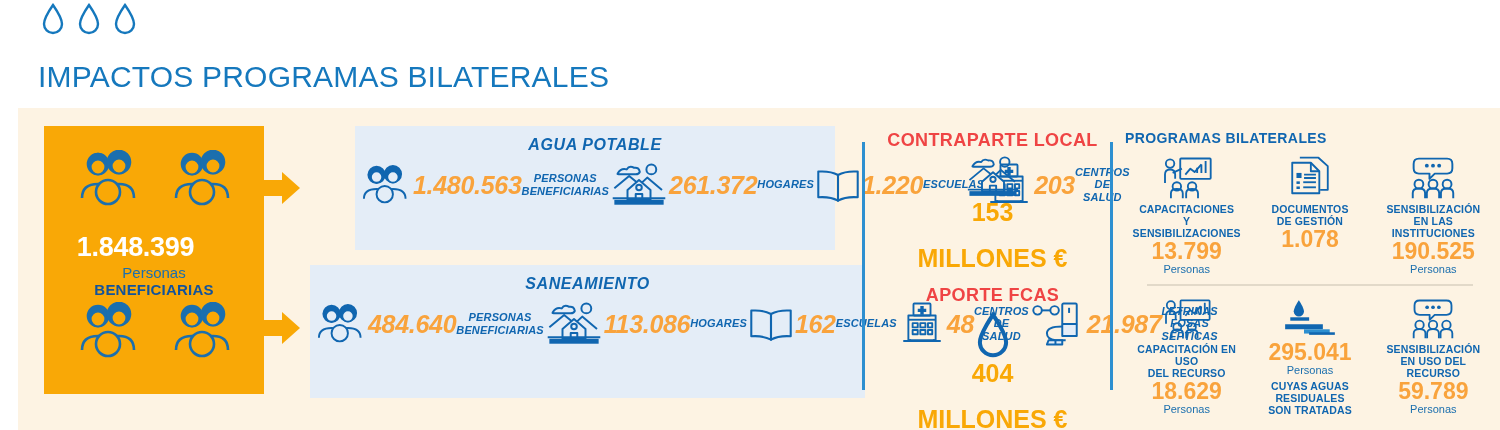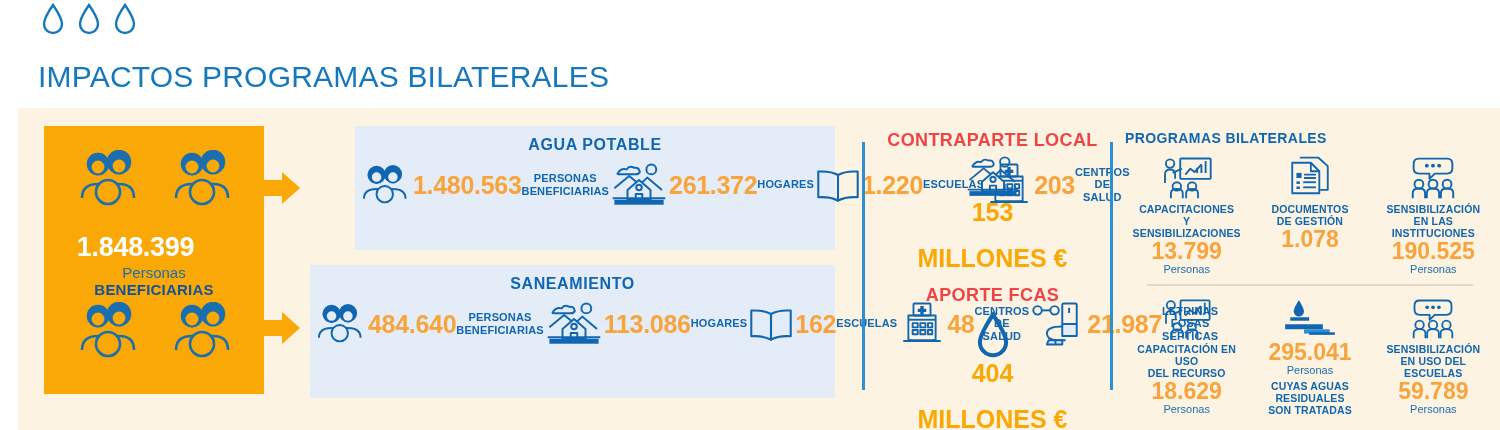--- a/index.html
+++ b/index.html
@@ -48,24 +48,24 @@
     color:#13539b;font-size:15px;font-weight:bold;letter-spacing:.2px;
   }
 
   
   .arrow{position:absolute;width:36px;height:32px;}
   .arrow.a1{left:264px;top:172px;}
   .arrow.a2{left:264px;top:312px;}
 
   
   .bluepanel{
-    position:absolute;background:#e4edf7;
+    position:absolute;background:#e4edf7;font-style:italic;
   }
   .panel-agua{left:355px;top:126px;width:480px;height:124px;}
-  .panel-san{left:310px;top:265px;width:525px;height:133px;}
+  .panel-san{left:310px;top:265px;width:525px;height:133px;padding-left:30px;}
   .panel-title{
     position:absolute;left:0;width:100%;top:10px;text-align:center;
     color:#1066b0;font-size:16px;font-weight:bold;letter-spacing:.6px;
   }
   .cols{position:absolute;left:0;top:34px;width:100%;display:flex;justify-content:space-around;align-items:flex-end;}
   .col{display:flex;align-items:center;}
   .col .ic{height:48px;display:flex;align-items:flex-end;justify-content:center;}
   .col .num{
     color:#f9a33c;font-size:25px;font-weight:bold;line-height:1.08;margin-top:2px;letter-spacing:-.3px;
   }
@@ -566,21 +566,21 @@
               <path d="M7 48 v-6 q0-5 7-5 q7 0 7 5 v6"></path>
               <circle cx="30" cy="32" r="5"></circle>
               <path d="M23 48 v-6 q0-5 7-5 q7 0 7 5 v6"></path>
               <circle cx="46" cy="32" r="5"></circle>
               <path d="M39 48 v-6 q0-5 7-5 q7 0 7 5 v6"></path>
             </g>
           </svg>
         </div>
         <div class="lab">
           <span>SENSIBILIZACIÓN</span><br>
-          <span>EN USO DEL ESCUELAS</span>
+          <span>EN USO DEL RECURSO</span>
         </div>
         <div class="num">59.789</div>
         <div class="unit">Personas</div>
       </div>
     </div>
   </div>
 
 </div>
 
 </body></html>

